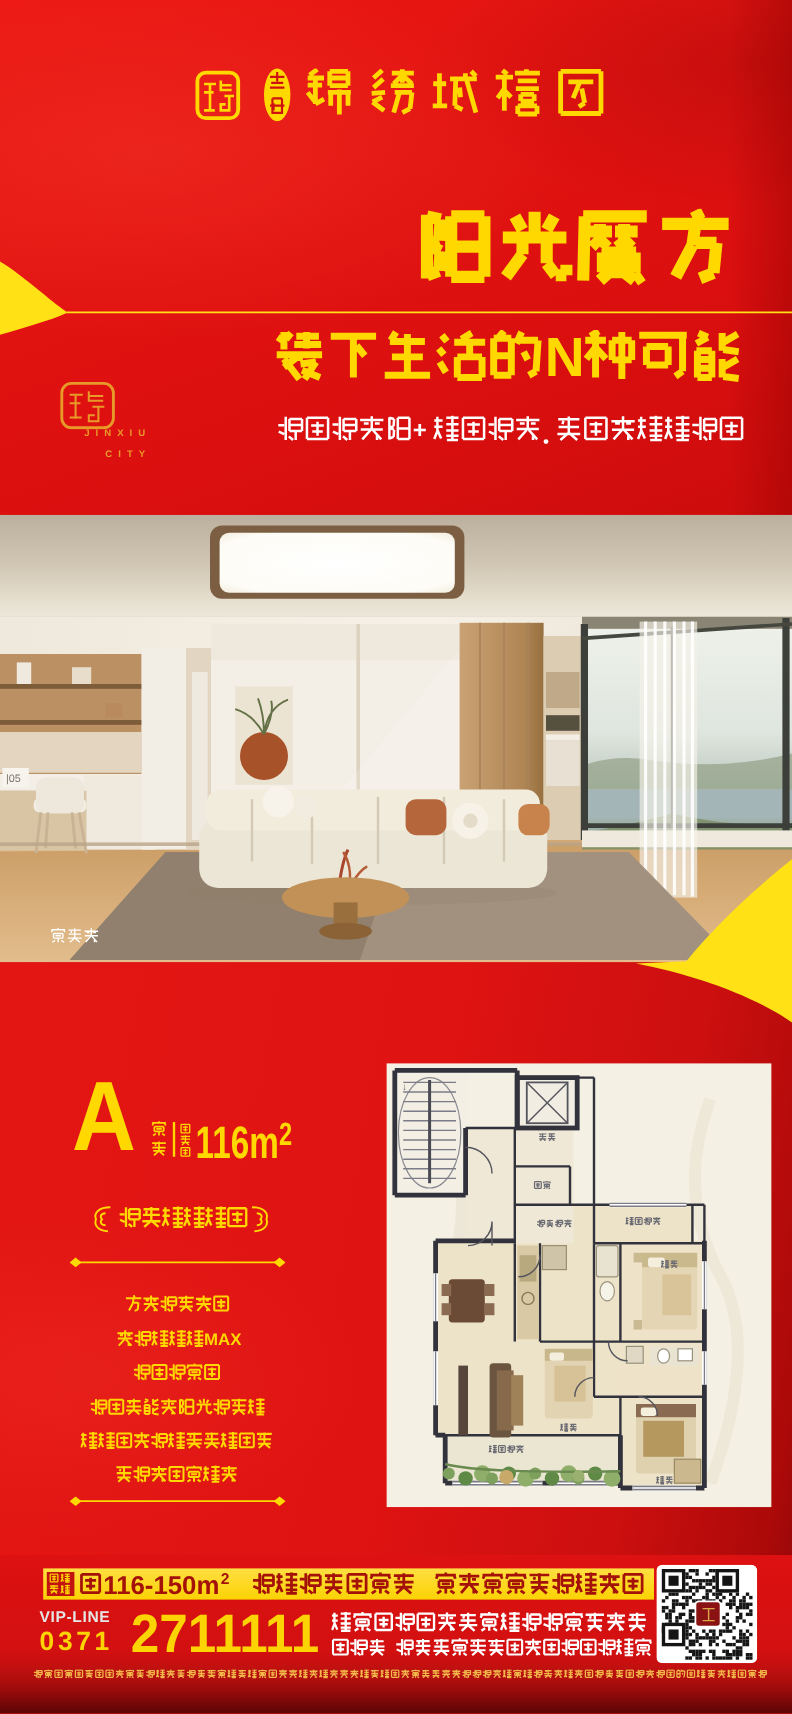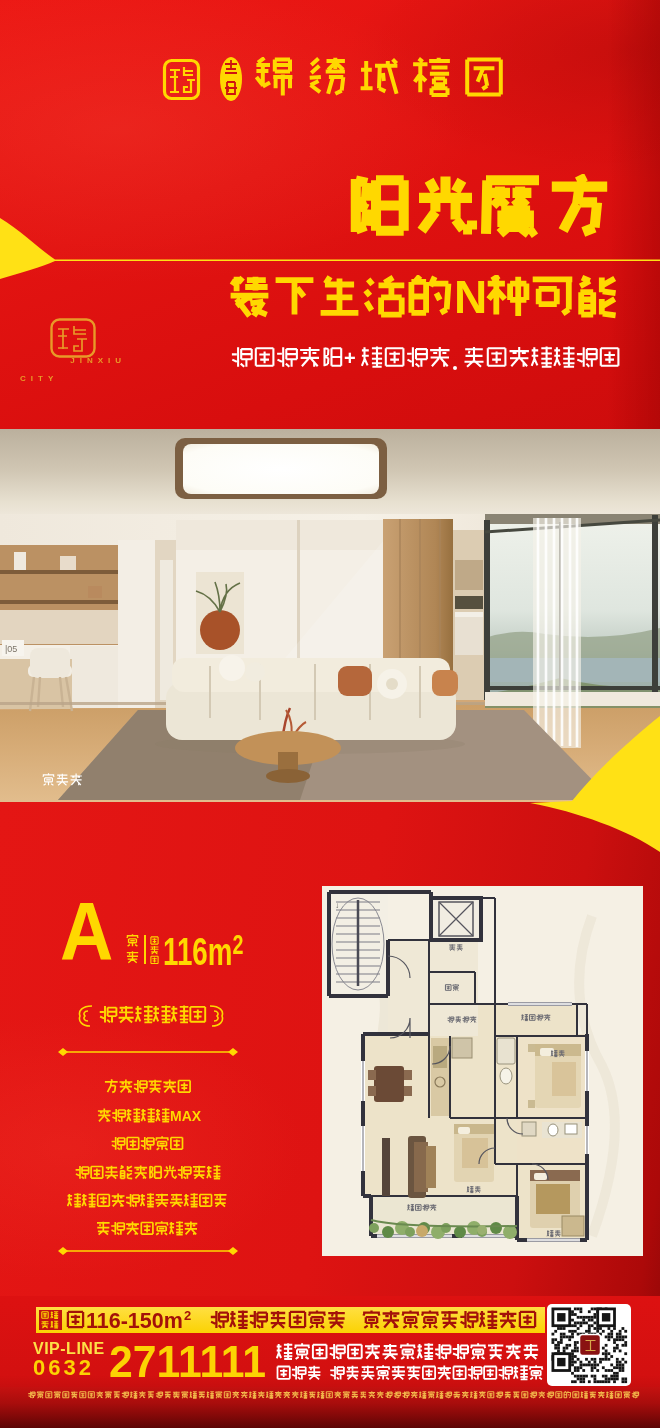--- a/index.html
+++ b/index.html
@@ -68,21 +68,21 @@
       <path d="M93.9 1.3L93.9 13.2M91.3 4.4L97.1 4.4M91.3 9.7L97.1 9.7M93.9 13.2L91.3 19.8M93.9 12.3L97.0 19.4M100.2 2.2L111.5 2.2M100.2 7.5L111.5 7.5M100.2 12.8L111.5 12.8M105.9 0.4L105.9 20.7M100.2 17.2L111.5 17.2M100.7 20.7L111.1 20.7" stroke="#ffffff" stroke-width="2.09" fill="none" stroke-linecap="butt"></path>
       <path d="M120.7 1.3L120.7 20.7M113.9 8.1L119.4 8.1M114.3 13.6L119.4 15.8M123.8 3.1L133.7 3.1M123.8 3.1L123.8 13.2M133.7 3.1L133.7 13.2M123.8 13.2L133.7 13.2M123.8 8.1L133.7 8.1M128.8 13.2L128.8 20.7M123.4 17.6L126.2 20.7" stroke="#ffffff" stroke-width="2.09" fill="none" stroke-linecap="butt"></path>
       <path d="M137.8 2.2L155.4 2.2M137.8 2.2L137.8 19.8M155.4 2.2L155.4 19.8M137.8 19.8L155.4 19.8M141.3 9.0L151.9 9.0M142.2 13.6L151.0 13.6M146.6 5.5L146.6 17.2" stroke="#ffffff" stroke-width="2.09" fill="none" stroke-linecap="butt"></path>
     </g>
   </svg>
 <svg class="abs" style="left:50px;top:318px" width="46" height="40" viewBox="0 0 46 40">
     <rect x="1.5" y="1.5" width="43" height="37" rx="8" fill="none" stroke="#e89a28" stroke-width="2.4"></rect>
     <path d="M8 11h11M8 18h9M13 11v20M8 30h10M24 8v8h12M24 12h12M27 21h10M32 21v12h-8v-5h5" fill="none" stroke="#e89a28" stroke-width="1.7"></path>
   </svg>
 <div class="abs" style="left:20px;top:356px;width:106px;text-align:right;color:#e89a28;font-size:8px;font-weight:bold;letter-spacing:5px;">JINXIU</div>
-<div class="abs" style="left:20px;top:374px;width:106px;text-align:left;color:#e89a28;font-size:8px;font-weight:bold;letter-spacing:5px;">CITY</div>
+<div class="abs" style="left:20px;top:374px;width:106px;text-align:right;color:#e89a28;font-size:8px;font-weight:bold;letter-spacing:5px;">CITY</div>
 <svg class="abs" style="left:0;top:429px" width="660" height="373" viewBox="0 0 660 373">
 <defs>
       <linearGradient id="ceil" x1="0" y1="0" x2="0" y2="1">
         <stop offset="0" stop-color="#bbb09d"></stop>
         <stop offset="0.45" stop-color="#d0c6b3"></stop>
         <stop offset="0.8" stop-color="#e7e0d0"></stop>
         <stop offset="1" stop-color="#f0eade"></stop>
       </linearGradient>
       <linearGradient id="wallc" x1="0" y1="0" x2="1" y2="0">
         <stop offset="0" stop-color="#efe8dc"></stop>
@@ -466,22 +466,22 @@
       <path d="M20.6 3.5L37.4 3.5M29.0 0.8L29.0 10.6M21.0 10.3L37.0 10.3M28.2 10.6L22.2 17.5M29.8 10.6L35.8 17.5M23.3 6.1L26.7 6.1M31.3 6.1L34.7 6.1M32.8 13.3L32.8 17.9" stroke="#a31109" stroke-width="2.28" fill="none" stroke-linecap="butt"></path>
       <path d="M48.5 0.4L48.5 2.3M40.1 2.7L56.9 2.7M41.7 2.7L40.5 5.7M55.3 2.7L56.5 5.7M42.8 7.2L54.2 7.2M42.8 7.2L42.8 12.9M54.2 7.2L54.2 12.9M42.8 12.9L54.2 12.9M48.5 12.9L48.5 17.9M44.7 15.6L41.3 17.9M52.3 15.6L55.7 17.9M45.1 9.9L51.9 9.9" stroke="#a31109" stroke-width="2.28" fill="none" stroke-linecap="butt"></path>
       <path d="M68.0 0.4L68.0 2.3M59.6 2.7L76.4 2.7M61.2 2.7L60.0 5.7M74.8 2.7L76.0 5.7M62.3 7.2L73.7 7.2M62.3 7.2L62.3 12.9M73.7 7.2L73.7 12.9M62.3 12.9L73.7 12.9M68.0 12.9L68.0 17.9M64.2 15.6L60.8 17.9M71.8 15.6L75.2 17.9M64.6 9.9L71.4 9.9" stroke="#a31109" stroke-width="2.28" fill="none" stroke-linecap="butt"></path>
       <path d="M79.3 2.5L95.7 2.5M80.1 8.7L94.9 8.7M80.7 12.9L94.3 12.9M87.5 1.0L87.5 12.5M87.5 12.5L81.4 17.9M87.5 12.5L93.6 17.9M83.7 4.2L82.9 6.5" stroke="#a31109" stroke-width="2.28" fill="none" stroke-linecap="butt"></path>
       <path d="M103.5 1.1L103.5 17.9M98.3 6.9L102.4 6.9M98.6 11.8L102.4 13.7M106.2 2.7L115.4 2.7M106.2 2.7L106.2 11.4M115.4 2.7L115.4 11.4M106.2 11.4L115.4 11.4M106.2 7.0L115.4 7.0M110.8 11.4L110.8 17.9M105.8 15.2L108.9 17.9" stroke="#a31109" stroke-width="2.28" fill="none" stroke-linecap="butt"></path>
       <path d="M120.0 1.1L120.0 11.4M117.8 3.8L122.8 3.8M117.8 8.4L122.8 8.4M120.0 11.4L117.8 17.1M120.0 10.6L122.7 16.7M125.5 1.9L135.2 1.9M125.5 6.5L135.2 6.5M125.5 11.0L135.2 11.0M130.4 0.4L130.4 17.9M125.5 14.8L135.2 14.8M125.9 17.9L134.9 17.9" stroke="#a31109" stroke-width="2.28" fill="none" stroke-linecap="butt"></path>
       <path d="M137.6 3.8L154.4 3.8M146.0 0.8L146.0 10.6M138.0 10.6L154.0 10.6M145.2 10.6L139.2 17.5M146.8 10.6L152.8 17.5M140.3 6.1L143.7 6.1M148.3 6.1L151.7 6.1M149.8 13.3L149.8 17.9" stroke="#a31109" stroke-width="2.28" fill="none" stroke-linecap="butt"></path>
       <path d="M157.9 1.9L173.1 1.9M157.9 1.9L157.9 17.1M173.1 1.9L173.1 17.1M157.9 17.1L173.1 17.1M160.9 7.7L170.1 7.7M161.7 11.8L169.3 11.8M165.5 4.8L165.5 14.8" stroke="#a31109" stroke-width="2.28" fill="none" stroke-linecap="butt"></path>
     </g>
   </svg>
-<div class="abs" style="left:33px;top:1340px;color:#fde047;font-weight:bold;font-size:16px;letter-spacing:0.5px;">VIP-LINE</div>
-<div class="abs" style="left:33px;top:1355px;color:#fcd303;font-weight:bold;font-size:22px;letter-spacing:3px;">0632</div>
+<div class="abs" style="left:33px;top:1340px;color:#e5e5e5;font-weight:bold;font-size:13px;letter-spacing:0.5px;">VIP-LINE</div>
+<div class="abs" style="left:33px;top:1355px;color:#fcd303;font-weight:bold;font-size:22px;letter-spacing:3px;">0371</div>
 <div class="abs" style="left:109px;top:1336px;color:#fcd303;font-weight:bold;font-size:45px;letter-spacing:0px;transform:scaleX(0.95);transform-origin:0 0;">2711111</div>
 <svg class="abs" style="left:276px;top:1343px" width="280" height="20" viewBox="0 0 280 20">
     <path d="M2.7 1.0L2.7 10.2M0.7 3.4L5.5 3.4M0.7 7.5L5.5 7.5M2.7 10.2L0.7 15.3M2.7 9.5L5.1 15.0M7.9 1.7L16.3 1.7M7.9 5.8L16.3 5.8M7.9 9.9L16.3 9.9M12.1 0.3L12.1 16.0M7.9 13.3L16.3 13.3M8.2 16.0L16.0 16.0" stroke="#ffffff" stroke-width="1.96" fill="none" stroke-linecap="butt"></path>
     <path d="M26.1 0.3L26.1 2.0M18.6 2.4L33.6 2.4M20.0 2.4L19.0 5.1M32.2 2.4L33.2 5.1M21.0 6.5L31.2 6.5M21.0 6.5L21.0 11.6M31.2 6.5L31.2 11.6M21.0 11.6L31.2 11.6M26.1 11.6L26.1 16.0M22.7 13.9L19.6 16.0M29.5 13.9L32.6 16.0M23.0 8.8L29.2 8.8" stroke="#ffffff" stroke-width="1.96" fill="none" stroke-linecap="butt"></path>
     <path d="M36.9 1.7L50.5 1.7M36.9 1.7L36.9 15.3M50.5 1.7L50.5 15.3M36.9 15.3L50.5 15.3M39.6 7.0L47.8 7.0M40.3 10.5L47.1 10.5M43.7 4.2L43.7 13.3" stroke="#ffffff" stroke-width="1.96" fill="none" stroke-linecap="butt"></path>
     <path d="M58.1 1.0L58.1 16.0M53.5 5.2L57.1 5.2M53.8 10.5L57.1 12.2M60.5 2.4L68.8 2.4M60.5 2.4L60.5 10.2M68.8 2.4L68.8 10.2M60.5 10.2L68.8 10.2M60.5 6.3L68.8 6.3M64.6 10.2L64.6 16.0M60.2 13.6L63.0 16.0" stroke="#ffffff" stroke-width="1.96" fill="none" stroke-linecap="butt"></path>
     <path d="M72.1 1.7L85.7 1.7M72.1 1.7L72.1 15.3M85.7 1.7L85.7 15.3M72.1 15.3L85.7 15.3M74.8 6.8L83.0 6.8M75.5 10.5L82.3 10.5M78.9 4.2L78.9 13.3" stroke="#ffffff" stroke-width="1.96" fill="none" stroke-linecap="butt"></path>
     <path d="M89.0 3.2L104.0 3.2M96.5 0.7L96.5 9.5M89.4 9.4L103.6 9.4M95.8 9.5L90.4 15.6M97.2 9.5L102.6 15.6M91.4 5.4L94.5 5.4M98.5 5.4L101.6 5.4M99.9 11.9L99.9 16.0" stroke="#ffffff" stroke-width="1.96" fill="none" stroke-linecap="butt"></path>
     <path d="M107.7 2.9L120.5 2.9M107.8 7.4L120.4 7.4M106.5 11.3L121.7 11.3M114.1 0.9L114.1 11.2M114.1 11.2L108.7 16.0M114.1 11.2L119.5 16.0M110.7 3.7L110.0 5.8" stroke="#ffffff" stroke-width="1.96" fill="none" stroke-linecap="butt"></path>
     <path d="M131.7 0.3L131.7 2.0M124.2 2.4L139.2 2.4M125.6 2.4L124.6 5.1M137.8 2.4L138.8 5.1M126.6 6.5L136.8 6.5M126.6 6.5L126.6 11.6M136.8 6.5L136.8 11.6M126.6 11.6L136.8 11.6M131.7 11.6L131.7 16.0M128.3 13.9L125.2 16.0M135.1 13.9L138.2 16.0M128.6 8.8L134.8 8.8" stroke="#ffffff" stroke-width="1.96" fill="none" stroke-linecap="butt"></path>

